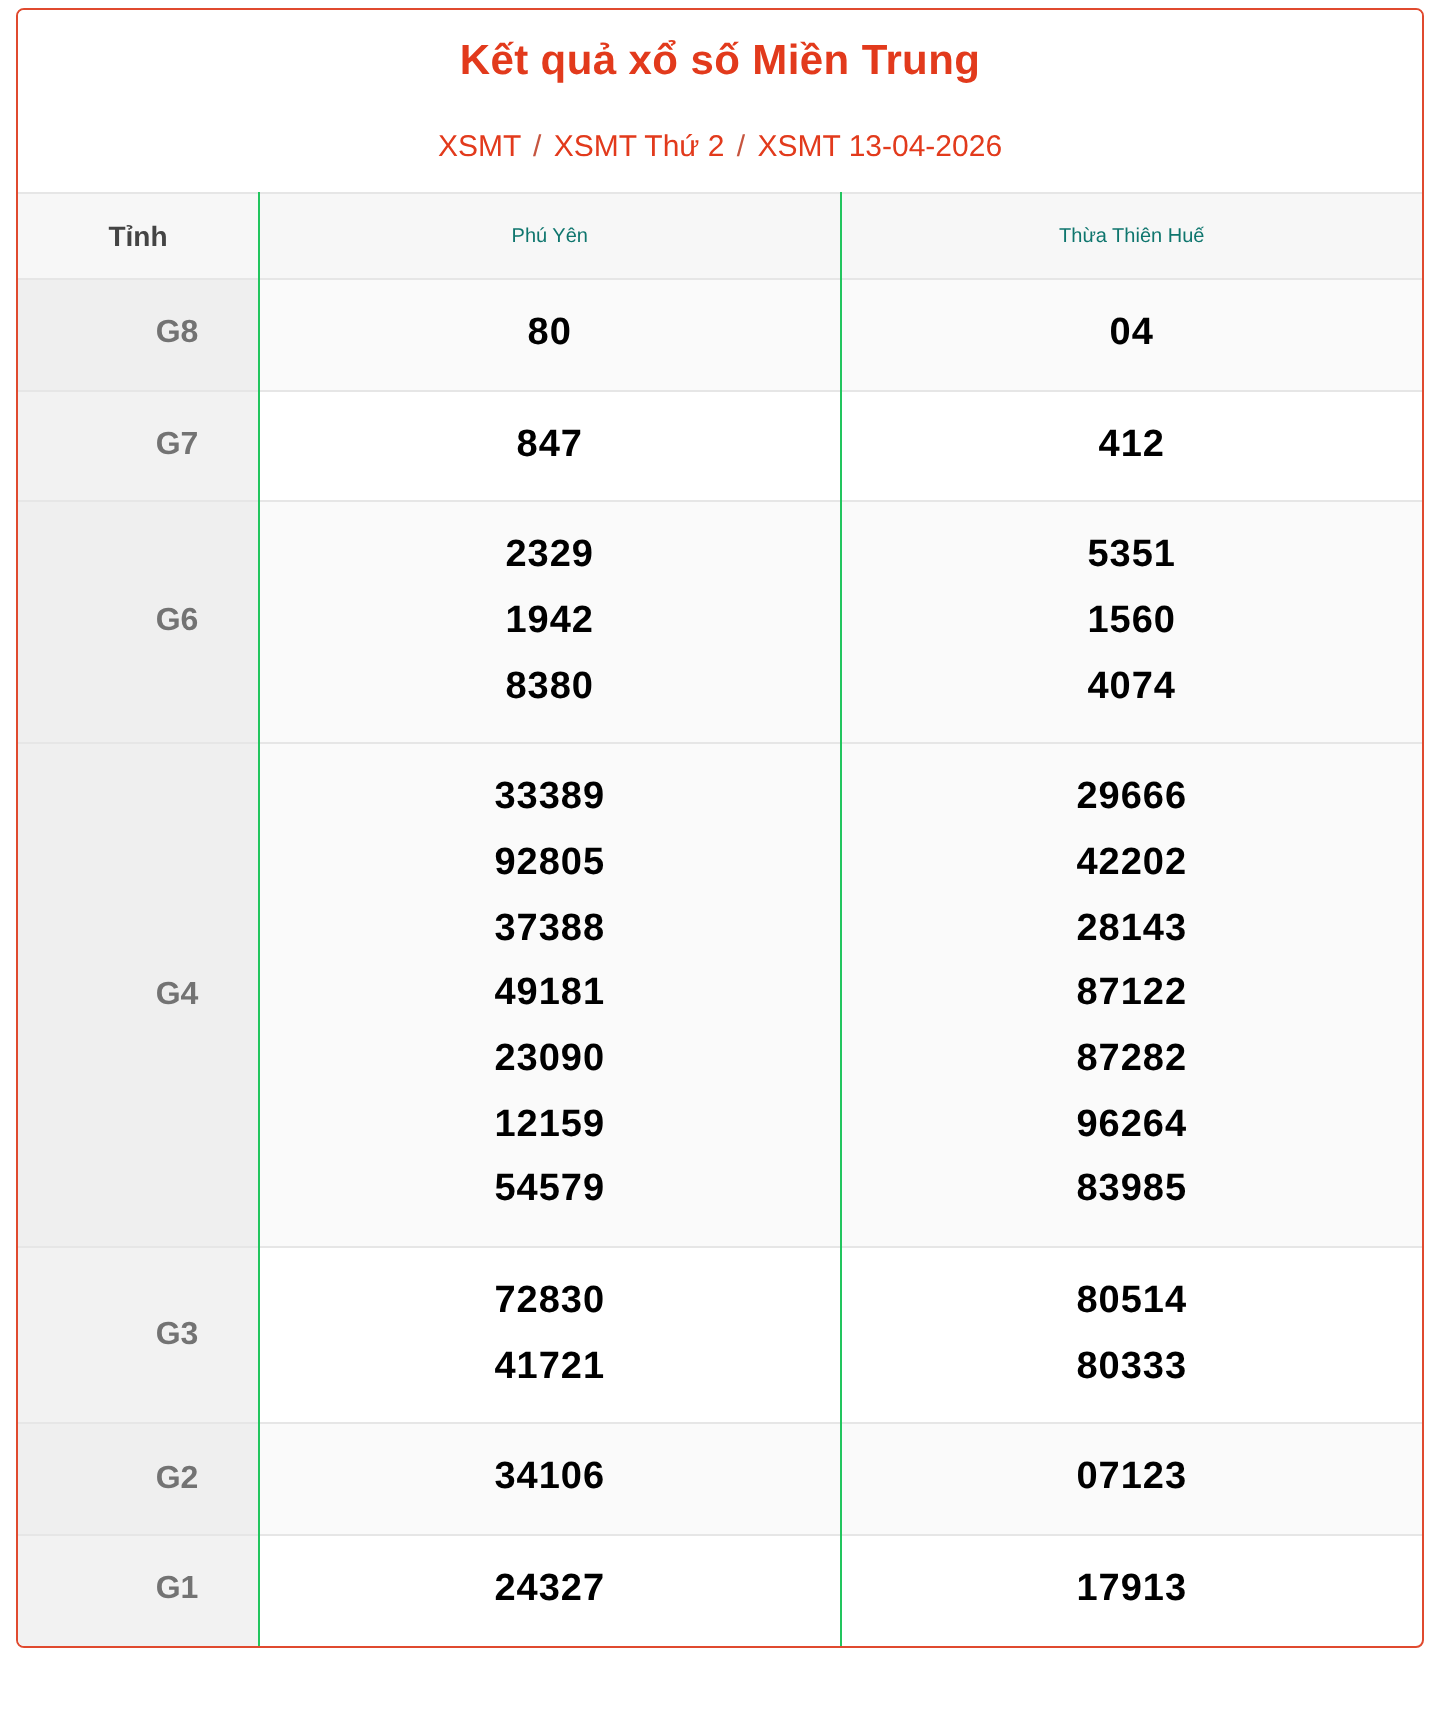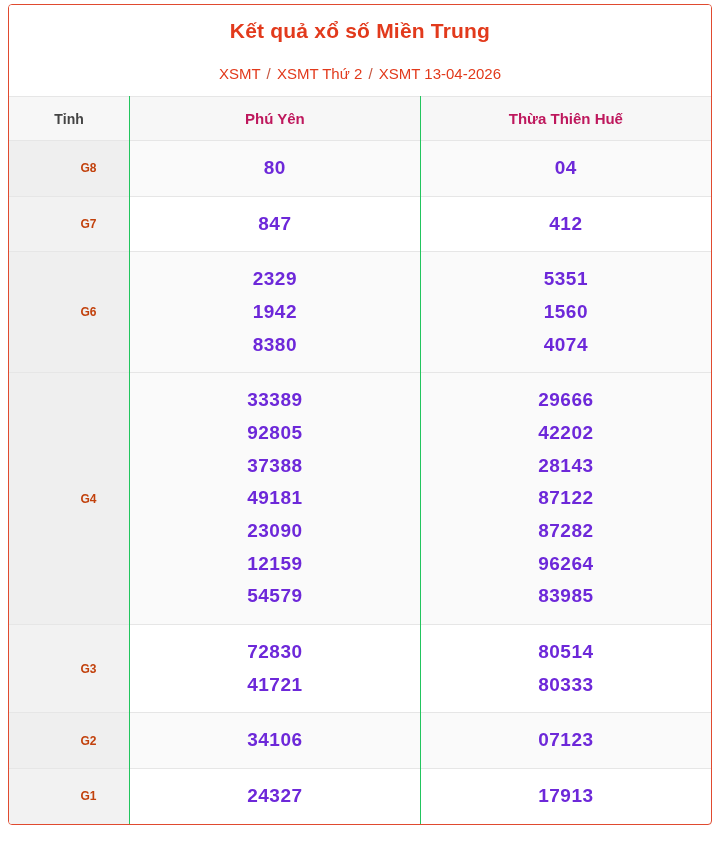--- a/index.html
+++ b/index.html
@@ -55,42 +55,42 @@
     border-top: 1px solid #e6e6e6;
     border-right: 1px solid #22c55e;
     text-align: center;
     vertical-align: middle;
   }
   table.results th:last-child, table.results td:last-child {
     border-right: none;
   }
   thead th {
     background: #f7f7f7;
-    font-size: 15px;
-    font-weight: bold;
-    color: #be185d;
+    font-size: 10px;
+    font-weight: normal;
+    color: #0f766e;
     padding: 13px 4px;
   }
   thead th.col-prize {
     font-weight: bold;
     color: #444444;
     font-size: 14px;
   }
   td.prize-label {
     background: #f2f2f2;
-    font-size: 12px;
-    font-weight: bold;
-    color: #c2410c;
+    font-size: 16px;
+    font-weight: bold;
+    color: #737373;
     width: 112px;
     padding-left: 40px;
   }
   td.numbers {
     font-size: 19px;
     font-weight: bold;
-    color: #6d28d9;
+    color: #000000;
     padding: 11px 4px;
     line-height: 1.72;
     letter-spacing: 0.5px;
   }
   tr.alt td.numbers {
     background: #fafafa;
   }
   tr.alt td.prize-label {
     background: #efefef;
   }

